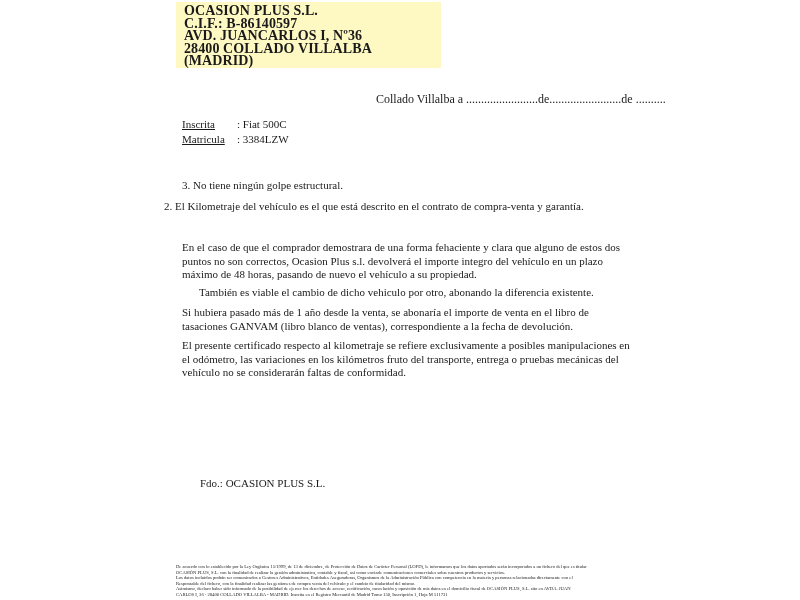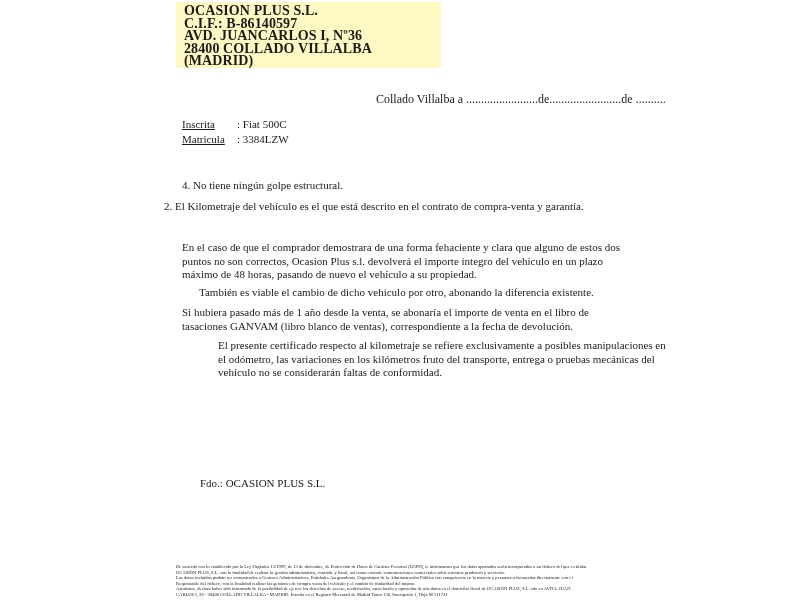--- a/index.html
+++ b/index.html
@@ -33,21 +33,21 @@
     display: inline-block; width: 55px;
     text-decoration: underline;
   }
 
   .body-text { position: absolute; font-size: 11px; line-height: 13.5px; }
   .point-1 { left: 182px; top: 179px; width: 460px; }
   .point-2 { left: 164px; top: 200px; width: 460px; }
   .para-1  { left: 182px; top: 241px; width: 450px; }
   .para-2  { left: 182px; top: 286px; width: 460px; margin-left: 17px; }
   .para-3  { left: 182px; top: 306px; width: 450px; }
-  .para-4  { left: 182px; top: 339px; width: 452px; margin-left: 36px; }
+  .para-4  { left: 182px; top: 339px; width: 452px; }
 
   .signature {
     position: absolute; left: 200px; top: 477px;
     font-size: 11px;
   }
 
   .legal {
     position: absolute; left: 176px; top: 564px;
     font-size: 4.6px; line-height: 5.6px;
     color: #222; width: 470px;
@@ -70,21 +70,21 @@
 
   <div class="cert-block">
     <div>
       <span class="kv-label">Inscrita</span><span>: Fiat 500C</span>
     </div>
     <div>
       <span class="kv-label">Matricula</span><span>: 3384LZW</span>
     </div>
   </div>
 
-  <div class="body-text point-1">4. No tiene ningún golpe estructural.</div>
+  <div class="body-text point-1">3. No tiene ningún golpe estructural.</div>
   <div class="body-text point-2">2. El Kilometraje del vehículo es el que está descrito en el contrato de compra-venta y garantía.</div>
 
   <div class="body-text para-1">En el caso de que el comprador demostrara de una forma fehaciente y clara que alguno de estos dos puntos no son correctos, Ocasion Plus s.l. devolverá el importe integro del vehículo en un plazo máximo de 48 horas, pasando de nuevo el vehículo a su propiedad.</div>
   <div class="body-text para-2">También es viable el cambio de dicho vehiculo por otro, abonando la diferencia existente.</div>
   <div class="body-text para-3">Si hubiera pasado más de 1 año desde la venta, se abonaría el importe de venta en el libro de tasaciones GANVAM (libro blanco de ventas), correspondiente a la fecha de devolución.</div>
   <div class="body-text para-4">El presente certificado respecto al kilometraje se refiere exclusivamente a posibles manipulaciones en el odómetro, las variaciones en los kilómetros fruto del transporte, entrega o pruebas mecánicas del vehículo no se considerarán faltas de conformidad.</div>
 
   <div class="signature">Fdo.: OCASION PLUS S.L.</div>
 
   <div class="legal">

